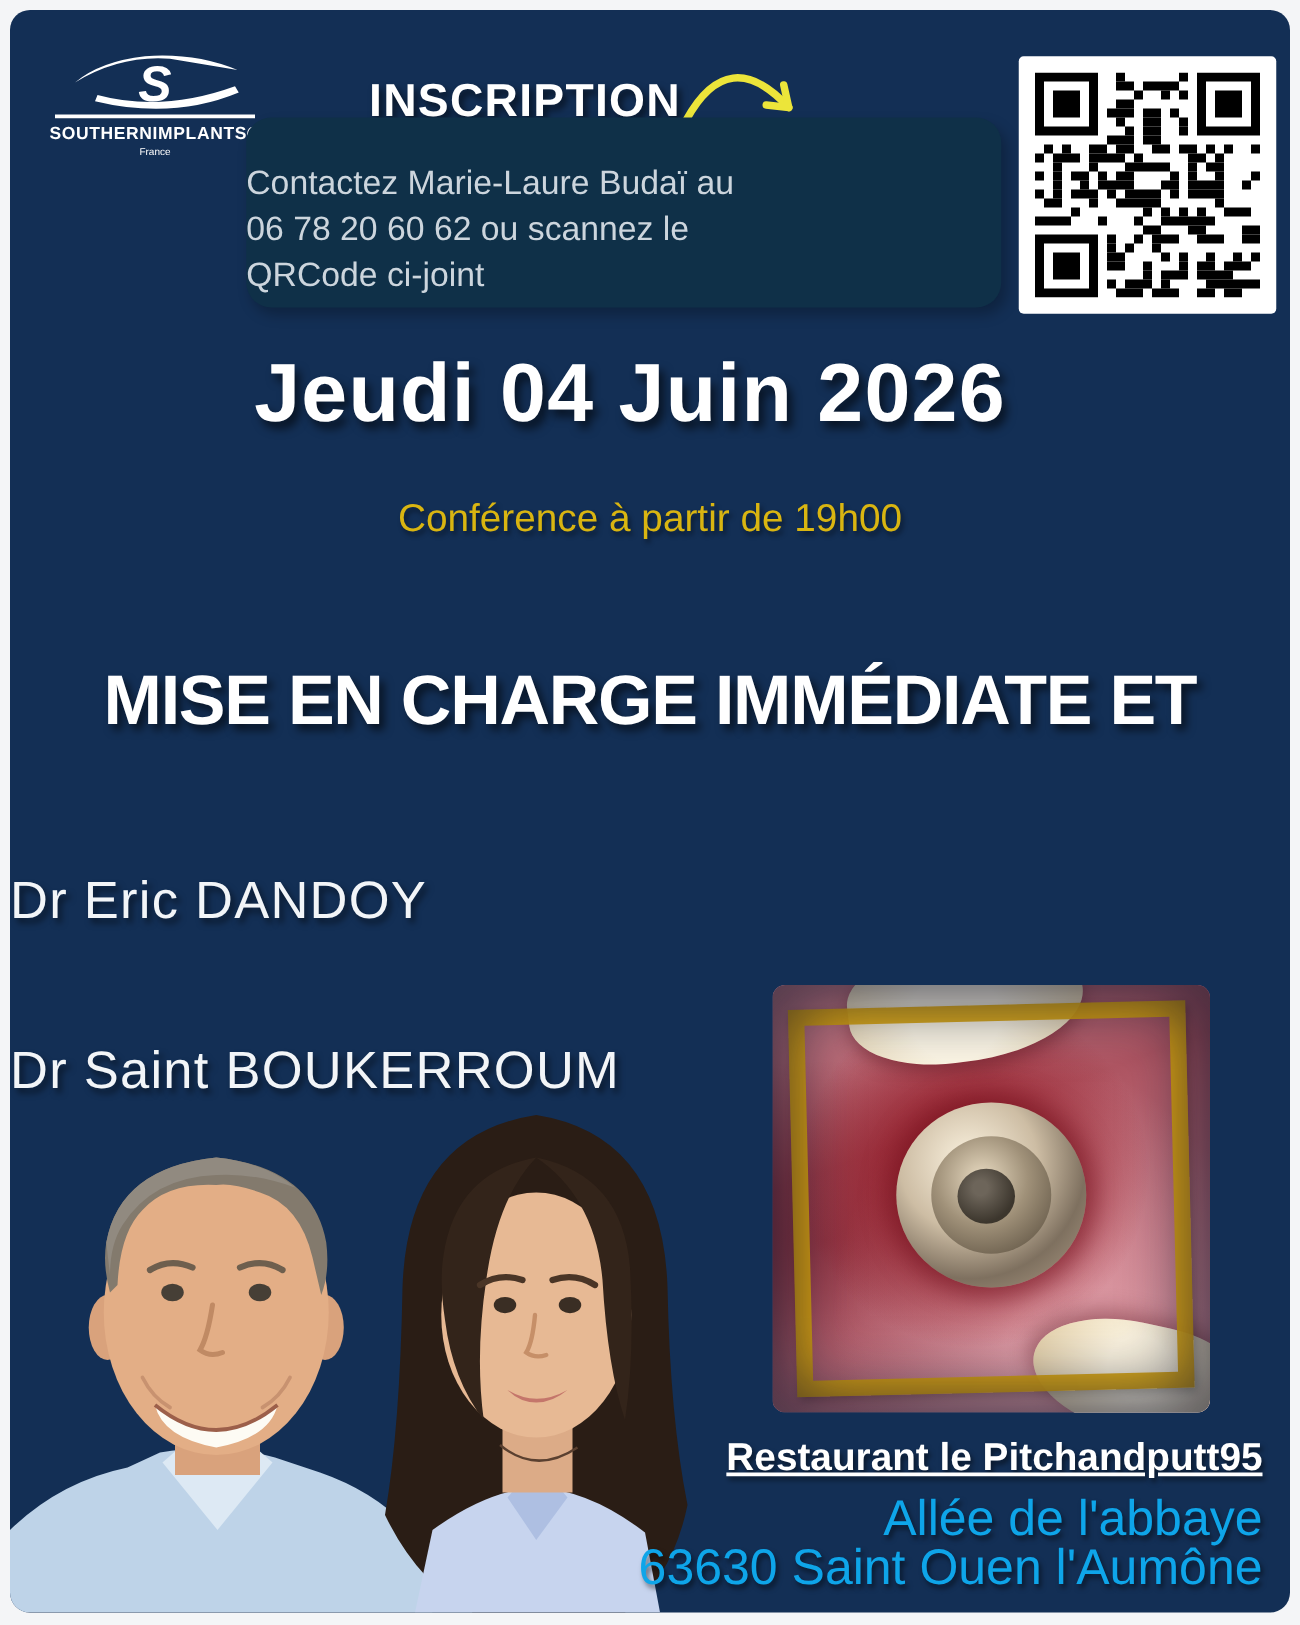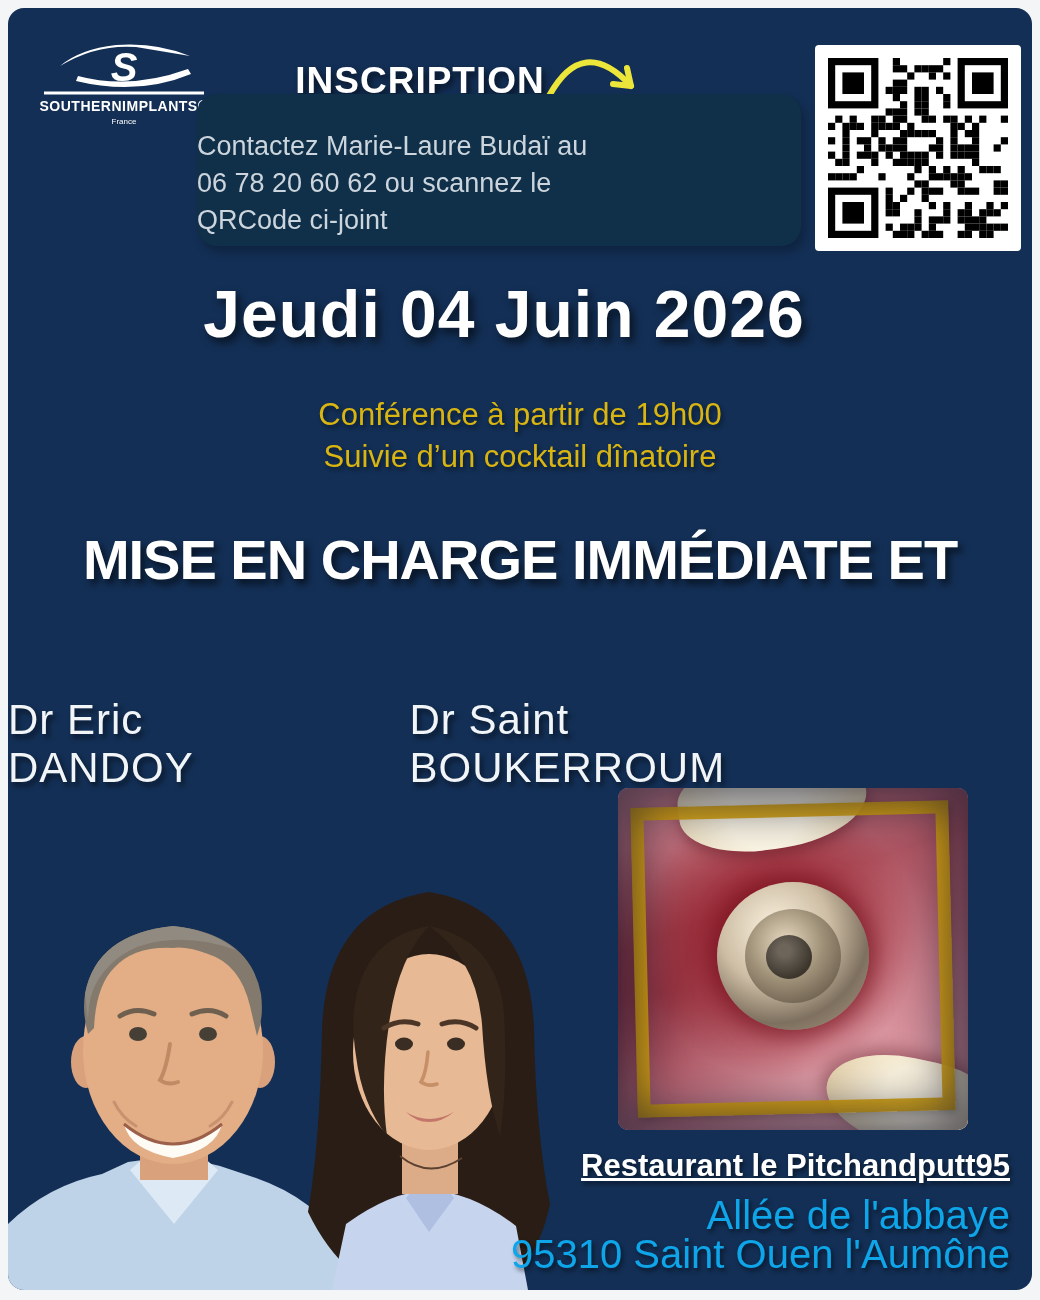--- a/index.html
+++ b/index.html
@@ -37,21 +37,21 @@
     color:var(--text-white);font-size:66px;font-weight:800;letter-spacing:1px;
     text-shadow:4px 5px 8px rgba(0,0,0,.6);}
   .schedule{position:absolute;left:0;top:386px;width:1024px;text-align:center;
     color:var(--accent-gold);font-size:31px;line-height:42px;
     text-shadow:2px 3px 4px rgba(0,0,0,.45);}
   .main-title{position:absolute;left:0;top:520px;width:1024px;text-align:center;
     color:var(--text-white);font-size:56px;font-weight:800;letter-spacing:-1px;
     line-height:63px;text-shadow:4px 5px 7px rgba(0,0,0,.6);}
   .speakers{position:absolute;left:0;top:688px;width:860px;display:flex;
     justify-content:center;gap:88px;color:#f2f5f8;font-size:42px;font-weight:400;
-    letter-spacing:1px;text-shadow:3px 4px 5px rgba(0,0,0,.5);}
+    letter-spacing:1px;text-shadow:3px 4px 5px rgba(0,0,0,.5);flex-direction:column;}
 
   
   .implant-photo{position:absolute;left:610px;top:780px;width:350px;height:342px;
     border-radius:10px;overflow:hidden;
     background:
       radial-gradient(circle at 46% 44%, rgba(148,26,38,.85) 0 14%, rgba(148,26,38,0) 52%),
       radial-gradient(ellipse at 62% 78%, rgba(255,205,210,.45), rgba(255,205,210,0) 55%),
       radial-gradient(ellipse at 12% 60%, rgba(120,20,35,.55), rgba(120,20,35,0) 50%),
       linear-gradient(160deg,#cb828d 0%,#b05663 35%,#c37380 65%,#d594a1 100%);}
   .implant-photo::after{content:"";position:absolute;inset:0;
@@ -324,21 +324,20 @@
         <rect x="160" y="16" width="24" height="24" fill="#000"></rect>
         <rect x="0" y="144" width="56" height="56" fill="#000"></rect>
         <rect x="8" y="152" width="40" height="40" fill="#fff"></rect>
         <rect x="16" y="160" width="24" height="24" fill="#000"></rect>
       </svg>
   </div>
 
   <div class="date-line">Jeudi 04 Juin 2026</div>
   <div class="schedule">
     <div>Conférence à partir de 19h00</div>
-    <div>Suivie d’un cocktail dînatoire</div>
   </div>
 
   <div class="main-title">
     <div>MISE EN CHARGE IMMÉDIATE ET</div>
   </div>
 
   <div class="speakers">
     <span>Dr Eric DANDOY</span>
     <span>Dr Saint BOUKERROUM</span>
   </div>
@@ -392,17 +391,17 @@
       <path d="M162,172 Q160,194 155,202 Q162,207 171,204" fill="none" stroke="#c68f68" stroke-width="3.5" stroke-linecap="round"></path>
       <path d="M140,232 Q163,246 188,232 Q176,242 163,242 Q150,242 140,232 Z" fill="#c4766b"></path>
       <path d="M134,276 Q163,300 196,278" fill="none" stroke="#5a4030" stroke-width="2"></path>
     </svg>
   </div>
 
   <div class="venue">
     <div class="venue-name">Restaurant le Pitchandputt95</div>
     <div class="venue-address">
       <div>Allée de l'abbaye</div>
-      <div>95310 Saint Ouen l'Aumône</div>
+      <div>63630 Saint Ouen l'Aumône</div>
     </div>
   </div>
 
 </div>
 
 </body></html>

